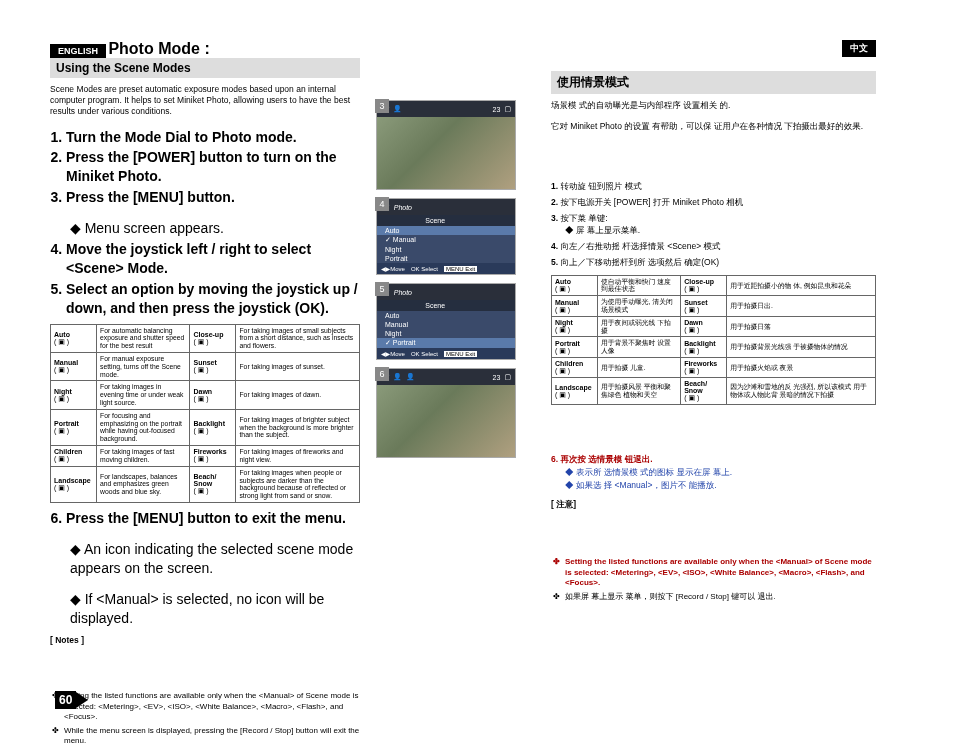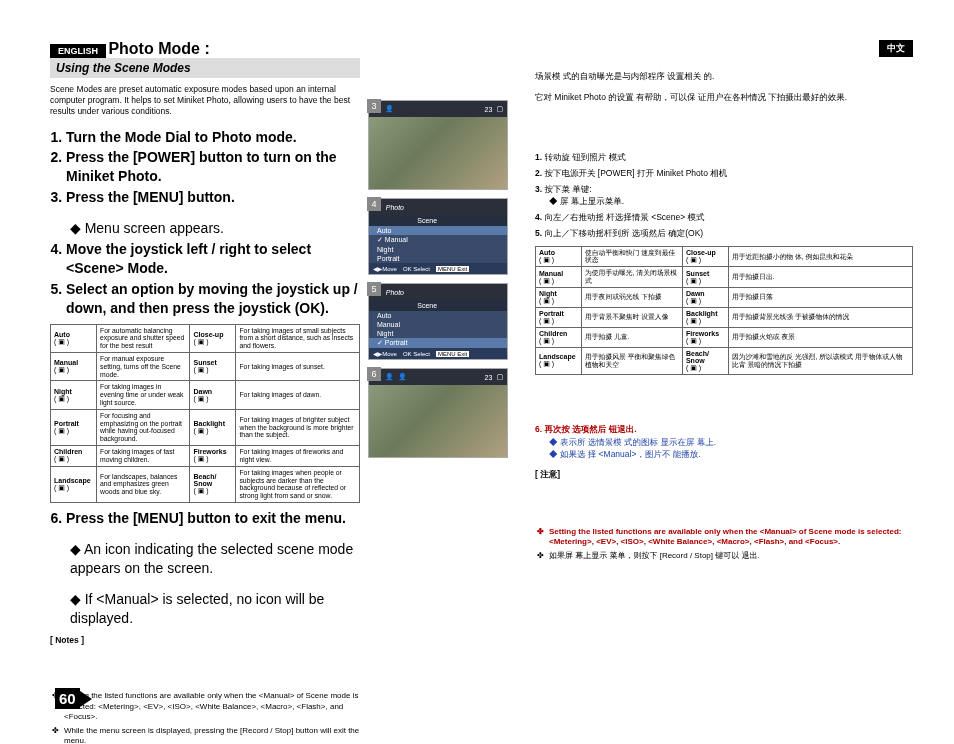--- a/index.html
+++ b/index.html
@@ -1,24 +1,24 @@
 <!DOCTYPE html>
 <html><head>
 <meta charset="utf-8">
 <style>
   * { margin: 0; padding: 0; box-sizing: border-box; }
   body { font-family: Arial, sans-serif; font-size: 8.5px; background: #fff; width: 954px; height: 744px; position: relative; color: #000; }
-  .page { display: flex; padding: 40px 41px 30px 50px; gap: 0; height: 100%; }
+  .page { display: flex; padding: 40px 78px 30px 50px; gap: 8px; height: 100%; }
   .col-left { width: 310px; flex-shrink: 0; }
   .col-center { width: 160px; flex-shrink: 0; padding: 0 8px; }
   .col-right { flex: 1; padding-left: 15px; }
   .badge { background: #000; color: #fff; font-weight: bold; font-size: 9px; padding: 2px 8px; display: inline-block; }
   .badge-right { float: right; }
   .title { font-size: 16px; font-weight: bold; margin: 4px 0 8px 0; line-height: 1.15; }
-  .section-header { font-style: italic; font-weight: bold; font-size: 12px; background: #ddd; padding: 3px 6px; margin-bottom: 6px; }
+  .section-header { font-weight: bold; font-size: 12px; background: #ddd; padding: 3px 6px; margin-bottom: 6px; }
   .intro { font-size: 8.5px; line-height: 1.3; margin-bottom: 10px; }
   .steps { padding-left: 16px; font-size: 14px; line-height: 1.35; }
   .steps > li { margin-bottom: 2px; font-weight: bold; }
   .steps .sub { font-weight: normal; margin-left: 4px; margin-top: 12px; }
   .scene-table { width: 100%; border-collapse: collapse; margin: 6px 0; font-size: 7px; }
   .scene-table td { border: 1px solid #666; padding: 2px 3px; vertical-align: middle; }
   .scene-table .label-cell { width: 46px; font-weight: bold; }
   .scene-table .label-cell .icon-box { display: block; font-weight: normal; font-size: 7px; }
   .scene-table .desc-cell { width: auto; font-size: 6.8px; line-height: 1.15; }
   .note-title { font-weight: bold; margin-top: 8px; margin-bottom: 2px; }
@@ -29,21 +29,21 @@
   .screenshot .num { position: absolute; left: -2px; top: -2px; background: #888; color: #fff; width: 14px; height: 14px; text-align: center; font-size: 9px; line-height: 14px; }
   .ss-top { height: 16px; background: #2a2f3a; color: #fff; font-size: 7px; padding: 2px 4px; display: flex; align-items: center; gap: 4px; }
   .ss-photo-area { height: 72px; background: linear-gradient(135deg, #8a9a7a 0%, #6a7a5a 40%, #b0a080 100%); position: relative; }
   .ss-overlay { background: rgba(20,30,50,0.85); color: #fff; font-size: 7px; padding: 2px 0; }
   .ss-menu { background: #3a4a6a; color: #fff; font-size: 7px; }
   .ss-menu-item { display: block; padding: 1px 8px; }
   .ss-menu-item.sel { background: #5a7aaa; }
   .ss-footer { height: 11px; background: #2a3a5a; color: #fff; font-size: 6px; padding: 1px 4px; display: flex; gap: 6px; align-items: center; }
   .page-num { position: absolute; bottom: 35px; left: 55px; }
   .page-num .tri { display: inline-block; width: 0; height: 0; border-left: 12px solid #000; border-top: 8px solid transparent; border-bottom: 8px solid transparent; vertical-align: middle; }
-  .page-num .num-box { display: inline-block; background: #000; color: #fff; font-size: 15px; font-weight: bold; padding: 2px 4px; vertical-align: middle; }
+  .page-num .num-box { display: inline-block; background: #000; color: #fff; font-size: 12px; font-weight: bold; padding: 2px 4px; vertical-align: middle; }
   .red { color: #aa0000; font-weight: bold; }
   .blue-note { color: #2244aa; }
   
   .col-right .steps-cn { list-style: none; padding-left: 0; font-size: 8.5px; line-height: 1.5; margin-top: 48px; }
   .col-right .steps-cn li { margin-bottom: 3px; }
   .col-right .sub-cn { padding-left: 14px; }
 </style>
 </head>
 <body>
 
@@ -180,20 +180,21 @@
           <span>▢</span>
         </div>
       <div class="ss-photo-area"></div>
     </div>
   </div>
 
   <div class="col-right">
     <span class="badge badge-right">中文</span>
     <div style="clear:both;height:4px"></div>
     <div style="height:10px"></div>
+    <div class="section-header">使用情景模式</div>
     <p class="intro">场景模 式的自动曝光是与内部程序 设置相关 的.</p>
     <p class="intro">它对 Miniket Photo 的设置 有帮助，可以保 证用户在各种情况 下拍摄出最好的效果.</p>
 
     <ol class="steps-cn">
       <li><b>1.</b> <span>转动旋 钮到照片 模式</span></li>
       <li><b>2.</b> <span>按下电源开关 [POWER] 打开 Miniket Photo 相机</span></li>
       <li><b>3.</b> <span>按下菜 单键:</span><div class="sub-cn">◆ <span>屏 幕上显示菜单.</span></div></li>
       <li><b>4.</b> <span>向左／右推动摇 杆选择情景 &lt;Scene&gt; 模式</span></li>
       <li><b>5.</b> <span>向上／下移动摇杆到所 选项然后 确定(OK)</span></li>
     </ol>
@@ -233,21 +234,21 @@
           <tr>
             <td class="label-cell"><b>Landscape</b><span class="icon-box">( ▣ )</span></td>
             <td class="desc-cell">用于拍摄风景 平衡和聚焦绿色 植物和天空</td>
             <td class="label-cell"><b>Beach/ Snow</b><span class="icon-box">( ▣ )</span></td>
             <td class="desc-cell">因为沙滩和雪地的反 光强烈, 所以该模式 用于物体或人物比背 景暗的情况下拍摄</td>
           </tr>
         </tbody>
     </table>
 
     <div class="steps-cn">
-      <div class="red"><b>6.</b> <span>再次按 选项然后 钮退出.</span></div>
+      <div class="red"><b>6.</b> <span>再次按 选情景模 钮退出.</span></div>
       <div class="sub-cn blue-note">◆ <span>表示所 选情景模 式的图标 显示在屏 幕上.</span></div>
       <div class="sub-cn blue-note">◆ <span>如果选 择 &lt;Manual&gt;，图片不 能播放.</span></div>
     </div>
 
     <div class="note-title">[ 注意]</div>
     <ul class="note-list">
       <li class="red">Setting the listed functions are available only when the &lt;Manual&gt; of Scene mode is selected: &lt;Metering&gt;, &lt;EV&gt;, &lt;ISO&gt;, &lt;White Balance&gt;, &lt;Macro&gt;, &lt;Flash&gt;, and &lt;Focus&gt;.</li>
       <li>如果屏 幕上显示 菜单，则按下 [Record / Stop] 键可以 退出.</li>
     </ul>
   </div>

